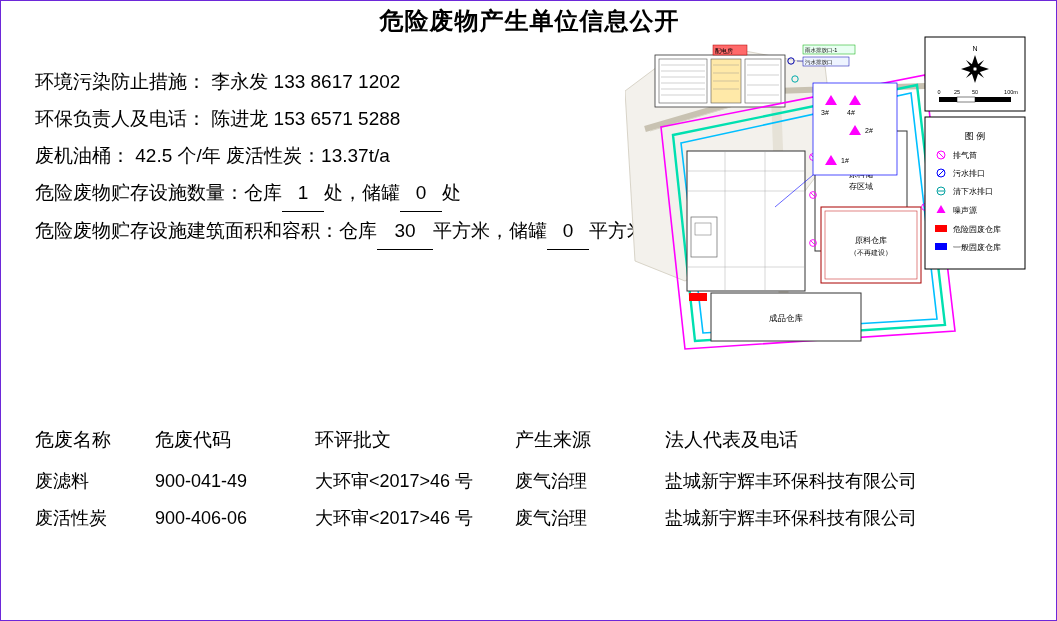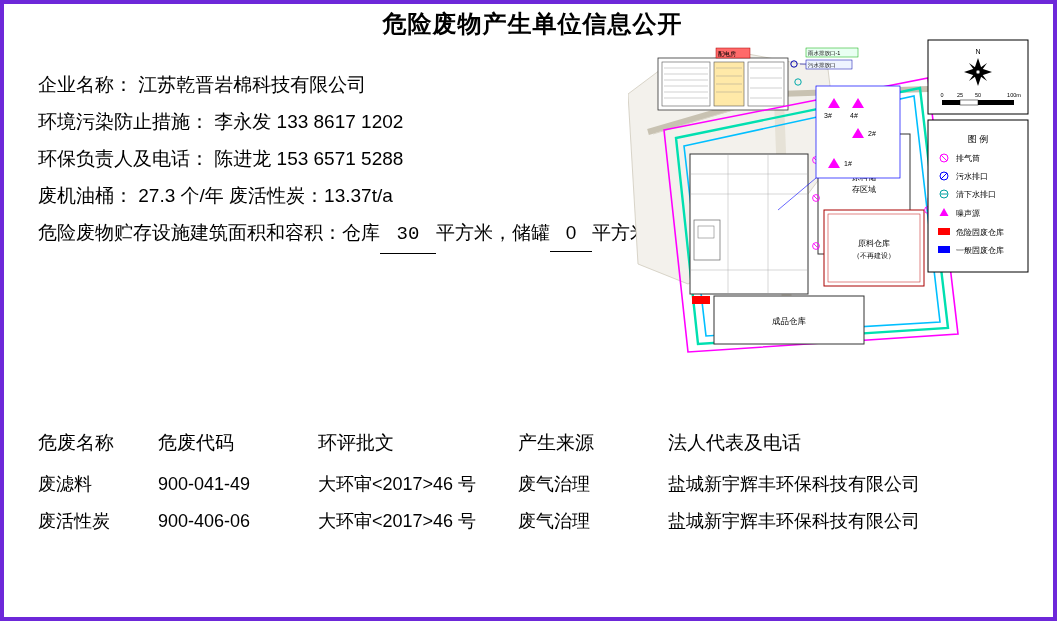--- a/index.html
+++ b/index.html
@@ -11,21 +11,21 @@
     height: 621px;
     background: #ffffff;
     font-family: "Liberation Sans", sans-serif;
     color: #000000;
     overflow: hidden;
   }
   #page {
     position: relative;
     width: 1057px;
     height: 621px;
-    border: 4px solid #6d28d9;
+    border: 1px solid #6d28d9;
     box-sizing: border-box;
   }
   
   #title {
     position: absolute;
     left: 0;
     top: 4px;
     width: 1057px;
     text-align: center;
     font-size: 24px;
@@ -46,21 +46,20 @@
   }
   .blank {
     display: inline-block;
     min-width: 30px;
     text-align: center;
     border-bottom: 1px solid #000;
     padding: 0 6px;
   }
   .blank-wide {
     min-width: 44px;
-    font-family: Liberation Mono, monospace;
   }
   
   #table {
     position: absolute;
     left: 34px;
     top: 420px;
     width: 990px;
     border-collapse: collapse;
   }
   #table td, #table th {
@@ -91,42 +90,41 @@
 </style>
 </head>
 <body>
 
 <div id="page">
 
   <div id="title">危险废物产生单位信息公开</div>
 
   <div id="info">
 
-    <div class="line">
-      <span>企业名称：</span>
-      <span>江苏乾晋岩棉科技有限公司</span>
-    </div>
 
 
     <div class="line">
       <span>环境污染防止措施：</span>
       <span>李永发 133 8617 1202</span>
     </div>
 
     <div class="line">
       <span>环保负责人及电话：</span>
       <span>陈进龙 153 6571 5288</span>
     </div>
 
 
     <div class="line">
       <span>废机油桶：</span>
-      <span>27.3 个/年   废活性炭：13.37t/a</span>
-    </div>
-
+      <span>42.5 个/年   废活性炭：13.37t/a</span>
+    </div>
+
+    <div class="line">
+      <span>危险废物贮存设施数量：仓库</span><span class="blank">1</span><span>处，储罐</span><span class="blank">0</span><span>处</span>
+    </div>
 
     <div class="line">
       <span>危险废物贮存设施建筑面积和容积：仓库</span><span class="blank blank-wide">30</span><span>平方米，储罐</span><span class="blank">0</span><span>平方米</span>
     </div>
   </div>
 
   <table id="table">
     <thead>
       <tr>
         <th class="col-name">危废名称</th>

